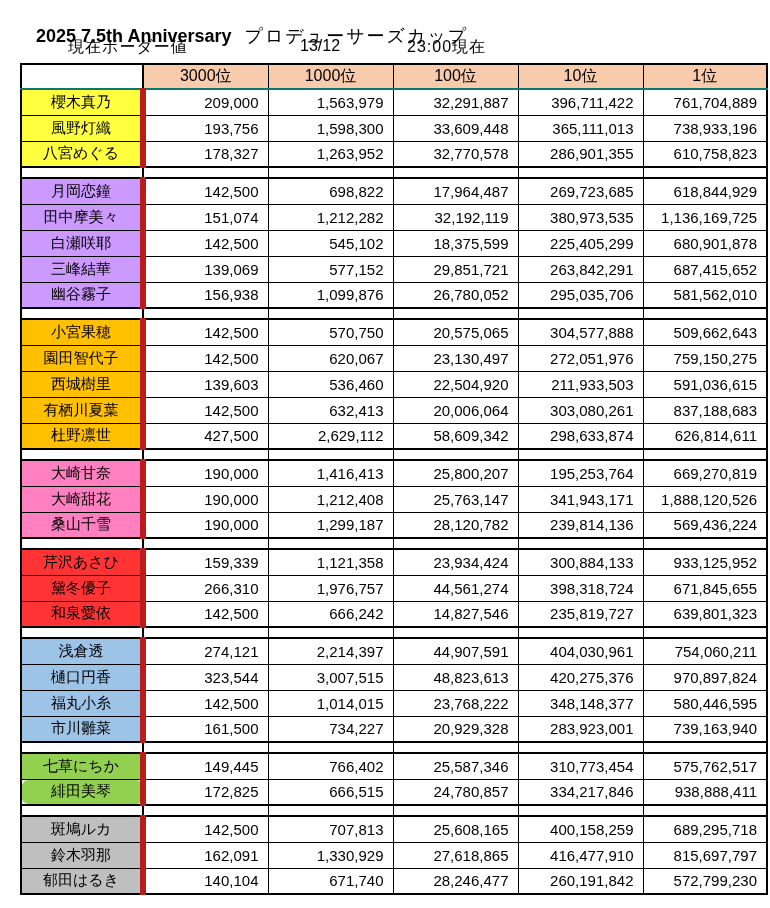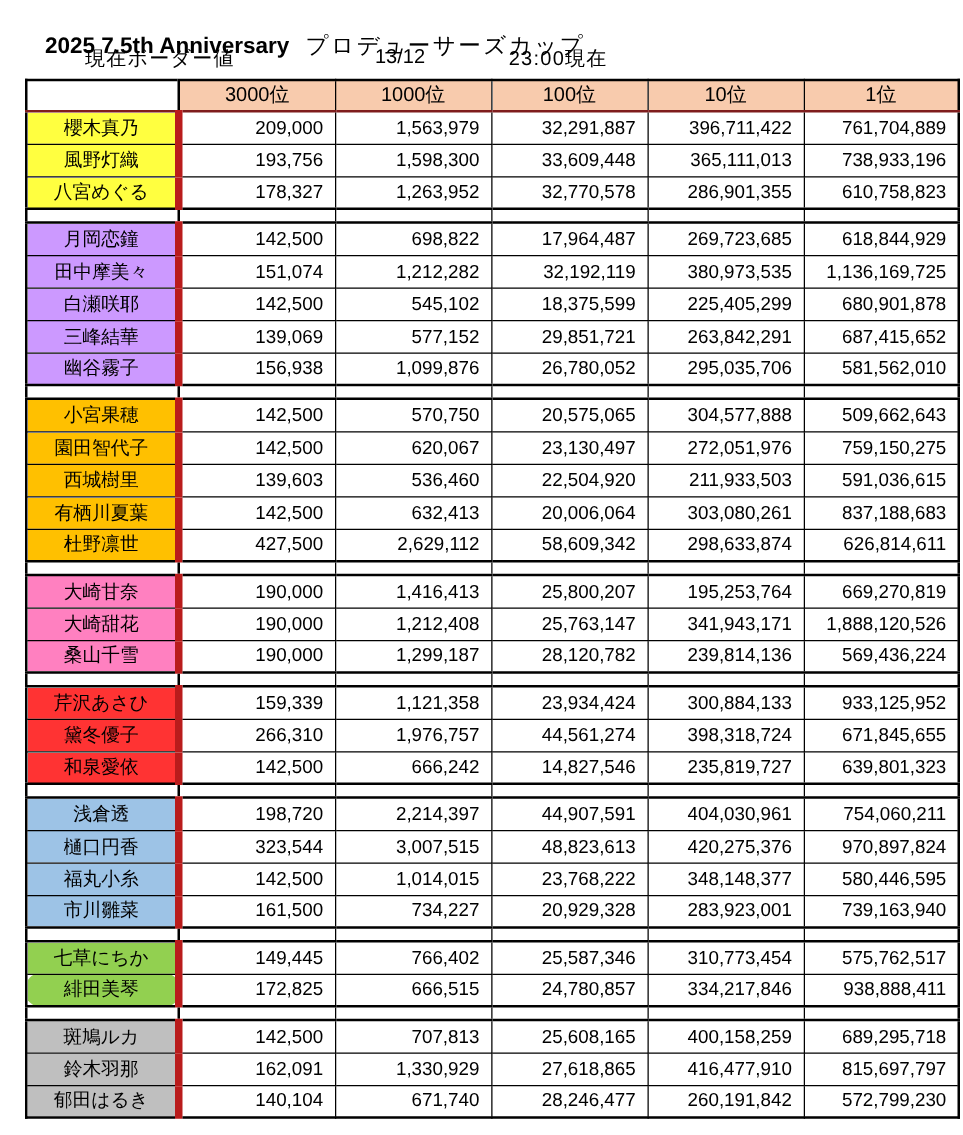--- a/index.html
+++ b/index.html
@@ -25,21 +25,21 @@
     border-collapse:collapse; table-layout:fixed;
     border:2px solid #000;
   }
   .border-table th, .border-table td {
     border:1px solid #000; box-sizing:border-box;
     font-size:15px; font-weight:normal; padding:0; height:26px;
     overflow:hidden; white-space:nowrap;
   }
   .border-table thead th {
     height:25px; text-align:center; font-size:16px;
-    border-bottom:2px solid #7f1d1d;
+    border-bottom:2px solid #0f766e;
   }
   .border-table thead th.corner { background:#FFFFFF; border-right:2px solid #000; }
   .border-table th.name { text-align:center; border-right:6px solid #b91c1c; }
   .border-table td.num { text-align:right; padding-right:9px; }
   .border-table tbody.sep td { height:11px; border-top:2px solid #000; border-bottom:2px solid #000; background:#FFFFFF; }
   .border-table tbody.sep td.sepname { border-right:2px solid #000; }
 </style>
 </head>
 <body>
 
@@ -285,21 +285,21 @@
           <td class="sepcell"></td>
           <td class="sepcell"></td>
           <td class="sepcell"></td>
           <td class="sepcell"></td>
           <td class="sepcell"></td>
         </tr>
       </tbody>
       <tbody>
         <tr>
           <th class="name" style="background: rgb(157, 195, 230);">浅倉透</th>
-          <td class="num">198,720</td>
+          <td class="num">274,121</td>
           <td class="num">2,214,397</td>
           <td class="num">44,907,591</td>
           <td class="num">404,030,961</td>
           <td class="num">754,060,211</td>
         </tr>
         <tr>
           <th class="name" style="background: rgb(157, 195, 230); margin-top: 35px;">樋口円香</th>
           <td class="num">323,544</td>
           <td class="num">3,007,515</td>
           <td class="num">48,823,613</td>

